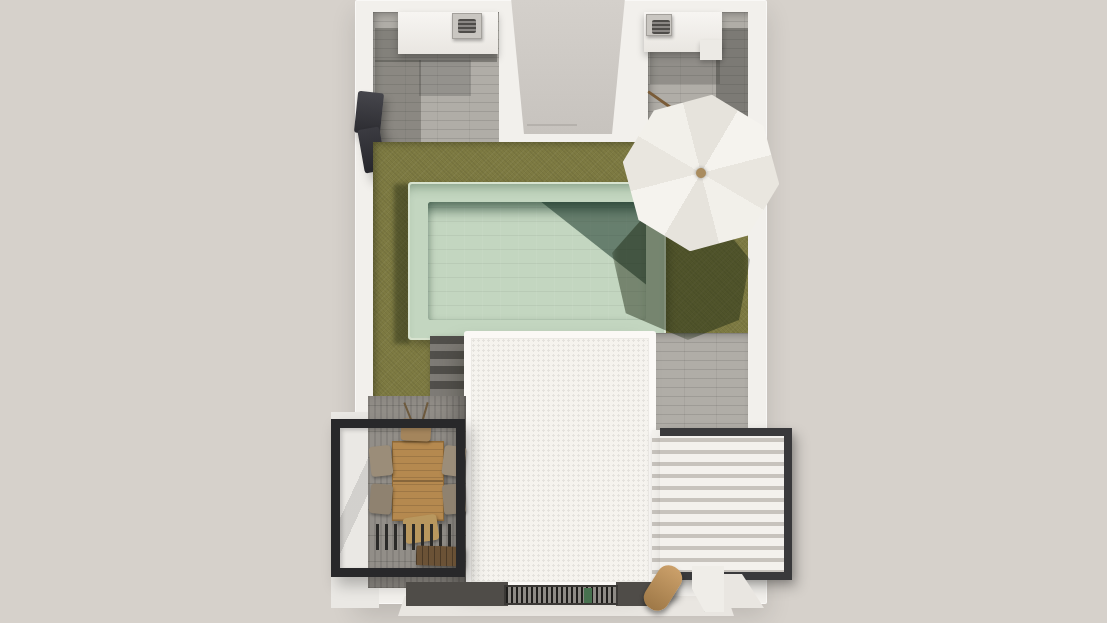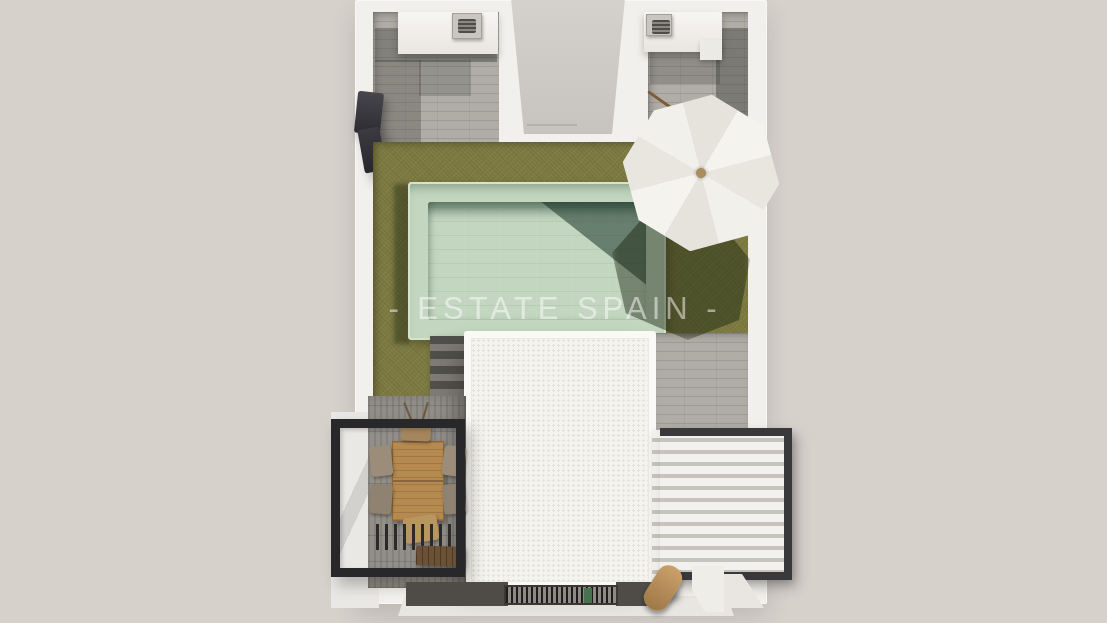--- a/index.html
+++ b/index.html
@@ -216,14 +216,13 @@
   <div class="lounger-shadow"></div>
   <div class="lounger"></div>
   <div class="wall-piece-1"></div>
   <div class="wall-piece-2"></div>
 
   <div class="umbrella-pole"></div>
   <div class="umbrella-canopy">
     <div class="umbrella-knob"></div>
   </div>
 
-  <div class="watermark">- ESTATE SPAIN -</div>
 </div>
 
 </body></html>

